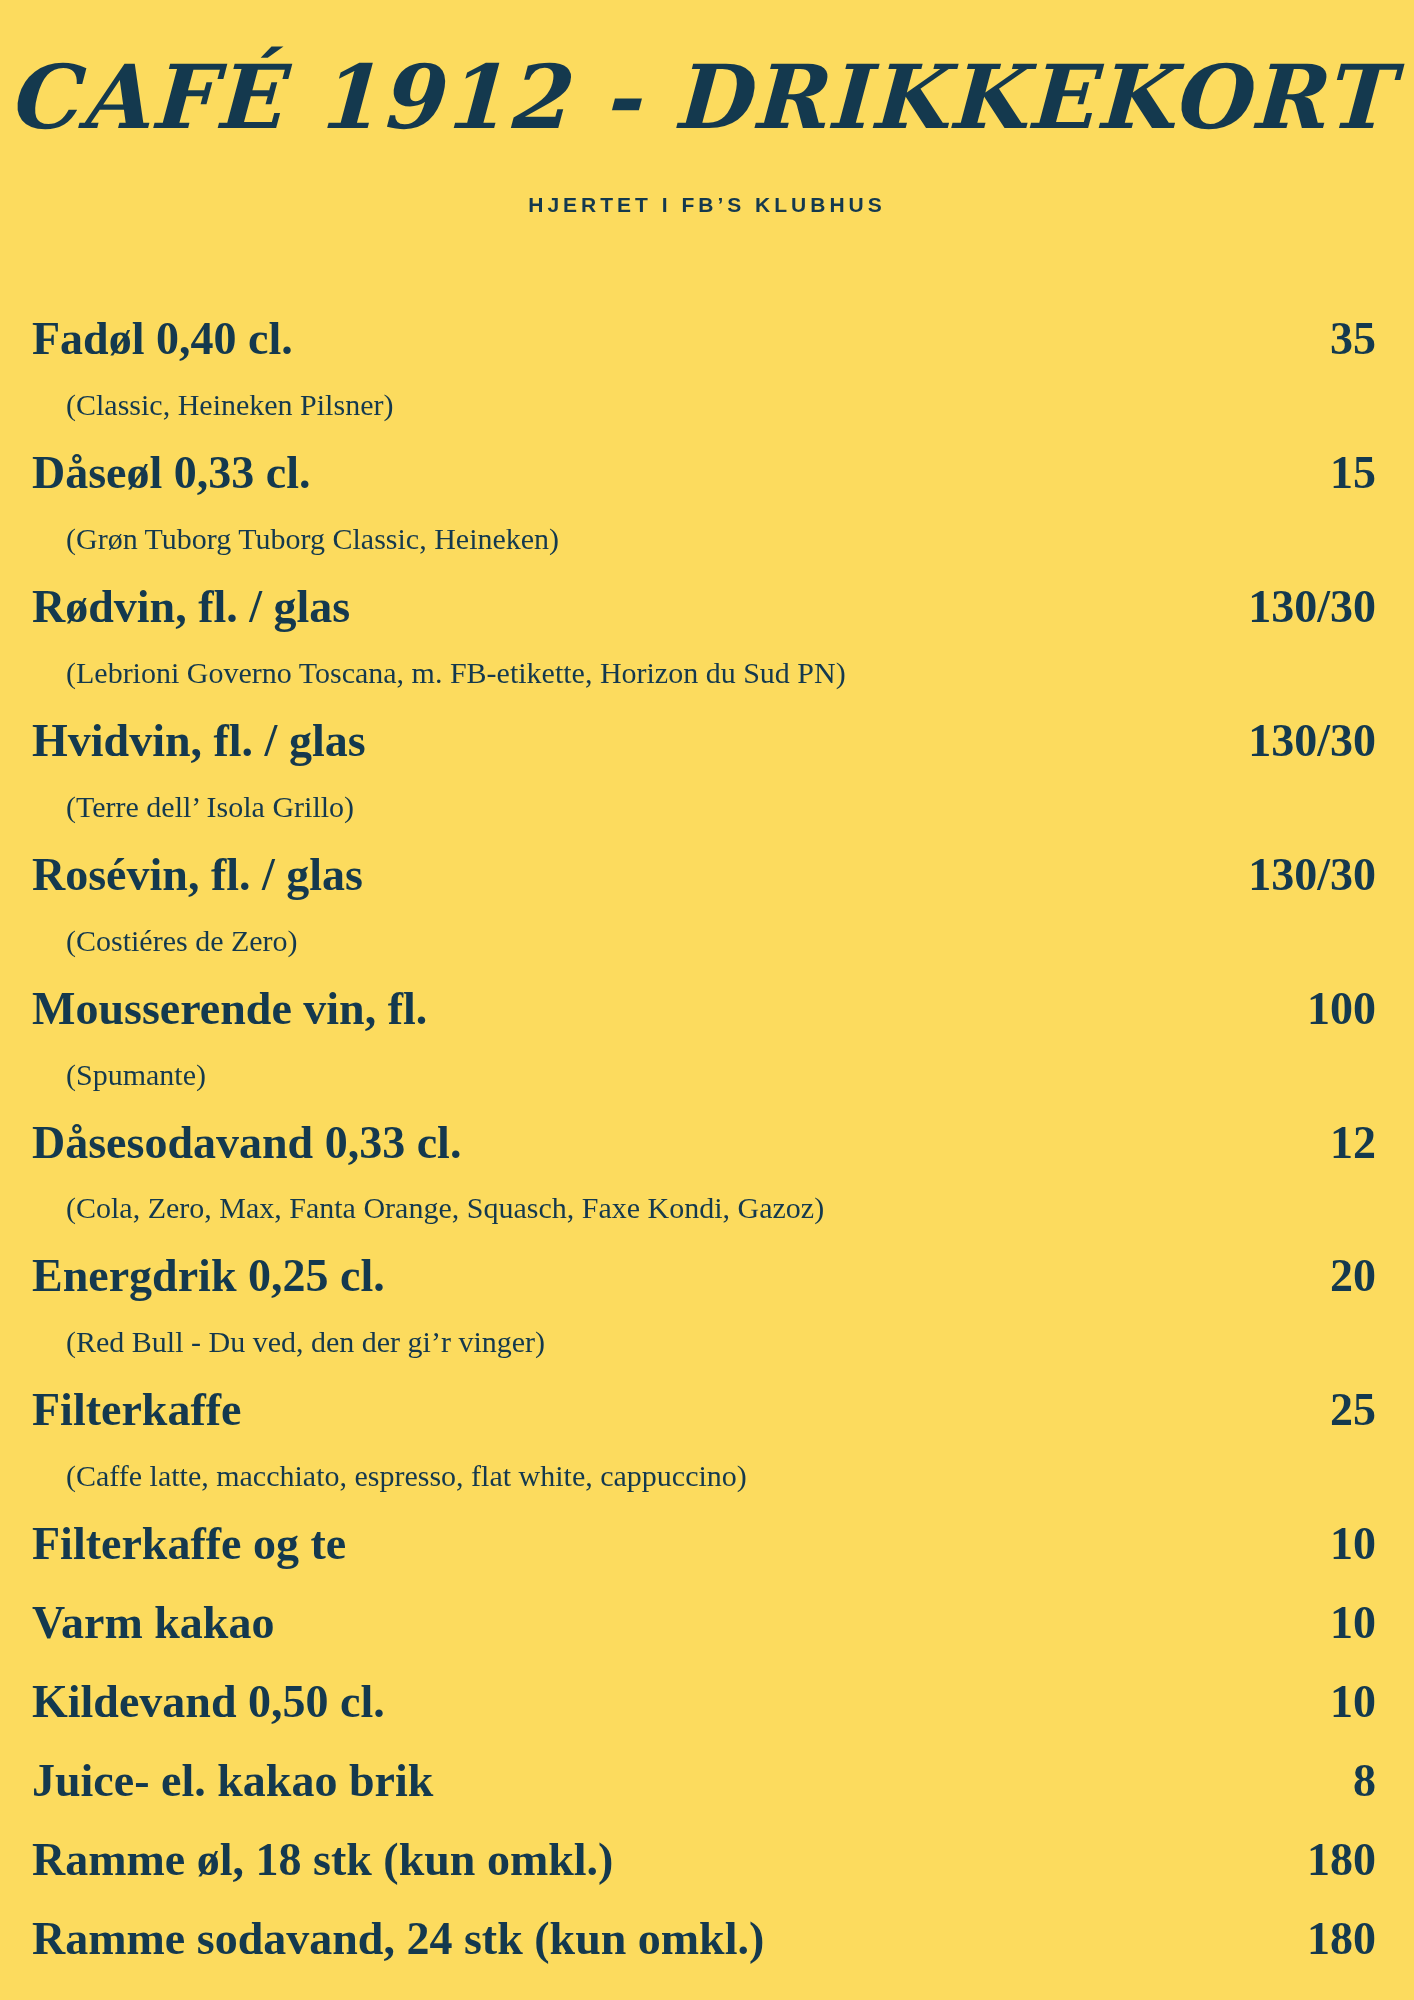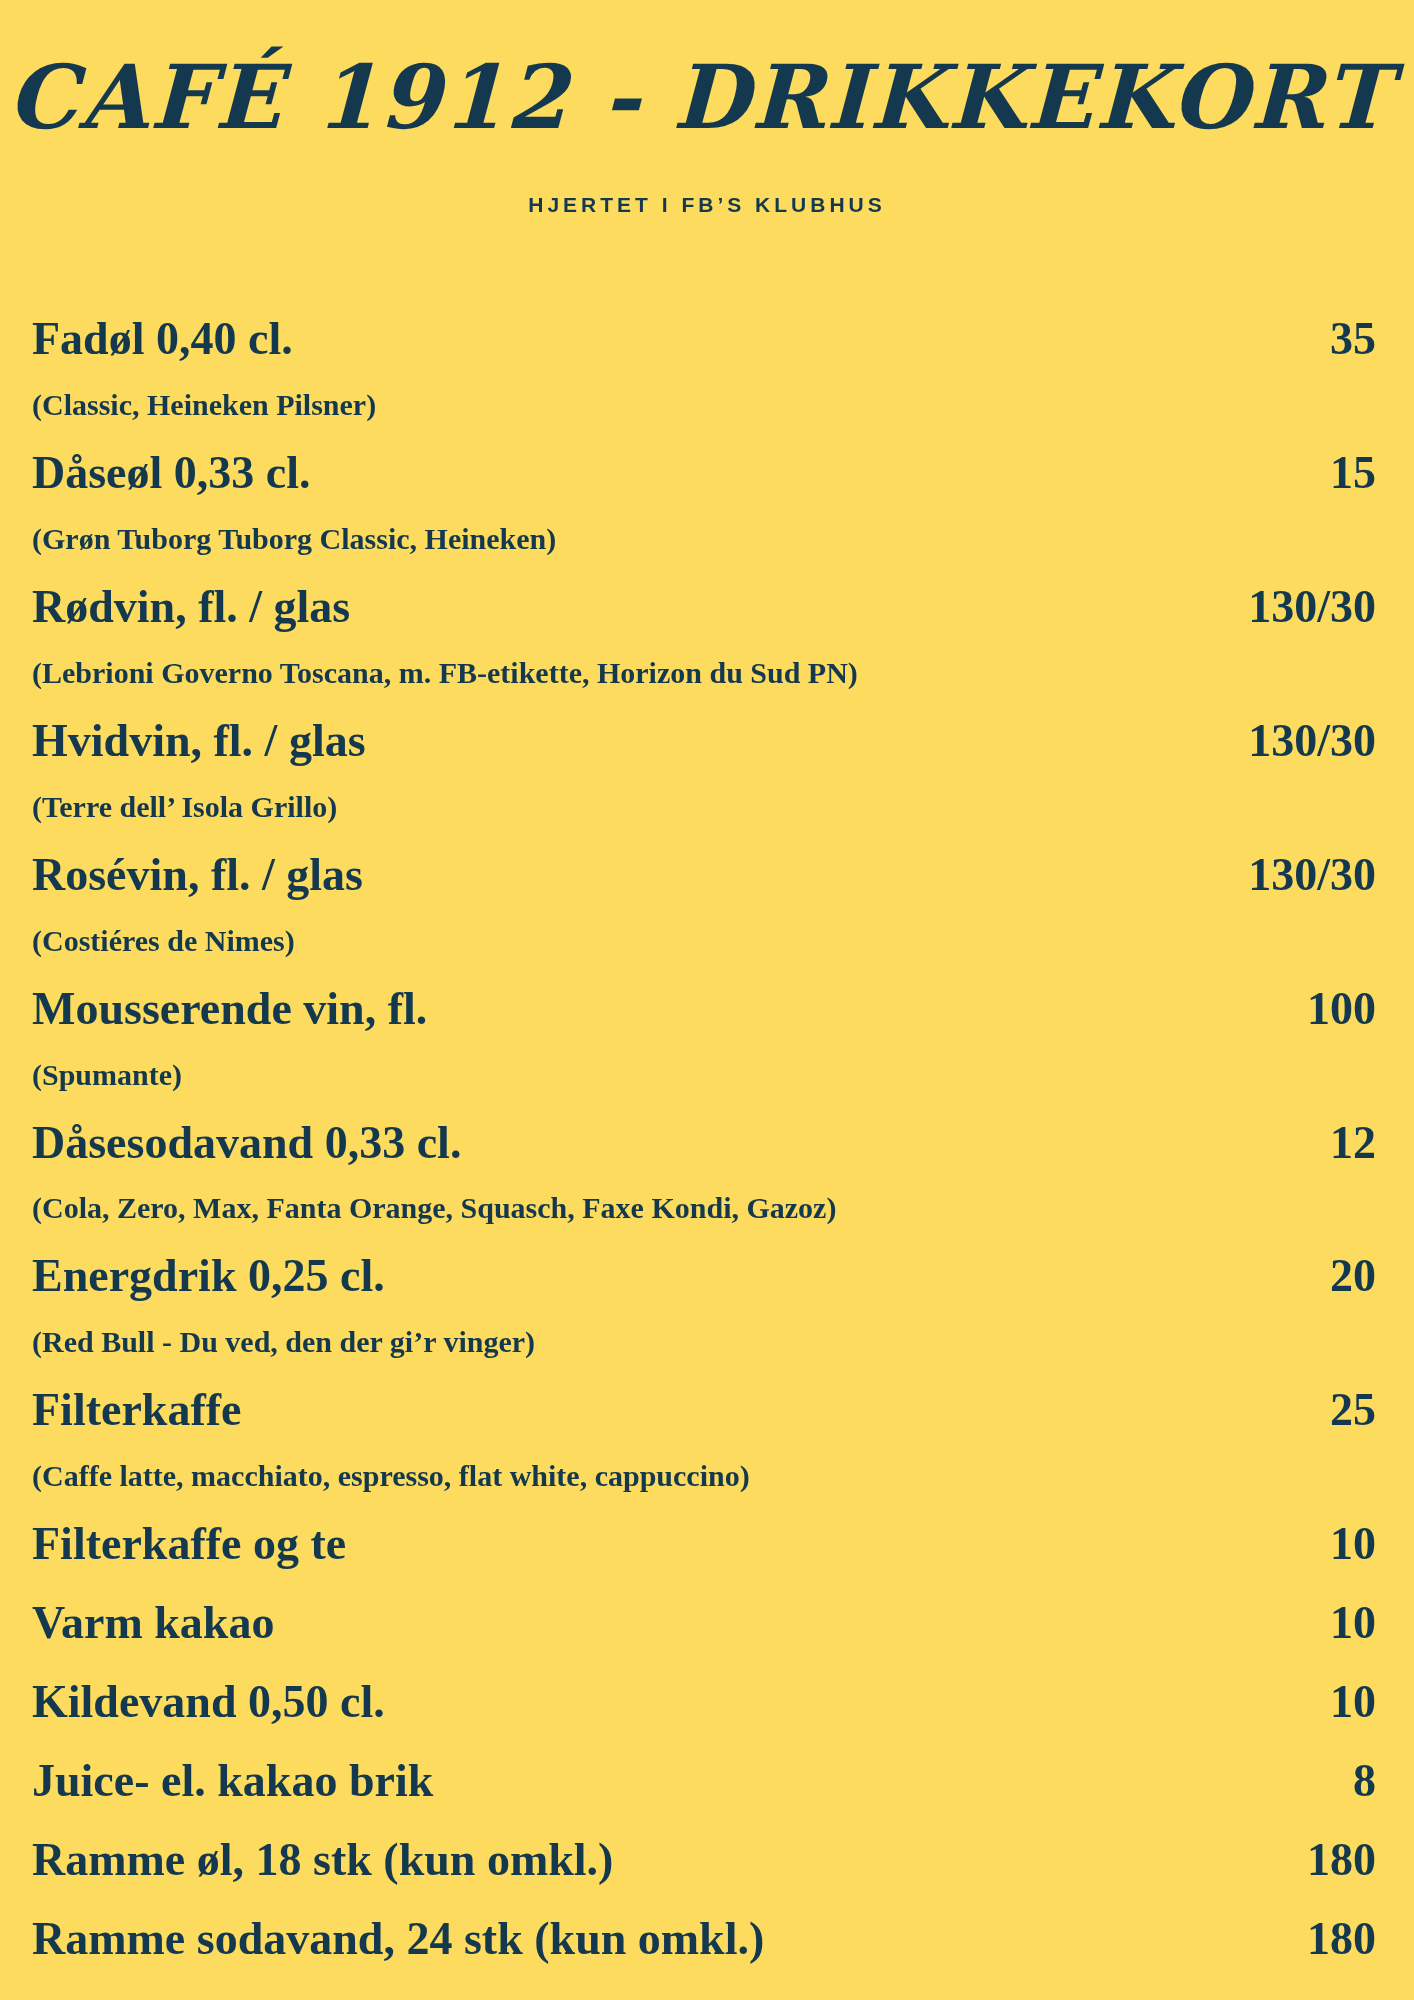--- a/index.html
+++ b/index.html
@@ -48,23 +48,24 @@
     justify-content: space-between;
     align-items: center;
     font-size: 46px;
     font-weight: 700;
     line-height: 1.15;
   }
   .item-name { text-align: left; }
   .item-price { text-align: right; padding-left: 20px; white-space: nowrap; }
   .item-desc {
     font-size: 30px;
-    font-weight: 700;
+    font-weight: 400;
     line-height: 1.1;
     margin-top: 22px;
+    margin-left: 34px;
   }
   .item-desc:empty { display: none; }
 </style>
 </head>
 <body>
 
 <div class="page">
 
   <div class="title">CAFÉ 1912 - DRIKKEKORT</div>
   <div class="subtitle">HJERTET I FB’S KLUBHUS</div>
@@ -101,21 +102,21 @@
         <span class="item-price">130/30</span>
       </div>
       <div class="item-desc">(Terre dell’ Isola Grillo)</div>
     </div>
 
     <div class="menu-row">
       <div class="row-main">
         <span class="item-name">Rosévin, fl. / glas</span>
         <span class="item-price">130/30</span>
       </div>
-      <div class="item-desc">(Costiéres de Nimes)</div>
+      <div class="item-desc">(Costiéres de Zero)</div>
     </div>
 
     <div class="menu-row">
       <div class="row-main">
         <span class="item-name">Mousserende vin, fl.</span>
         <span class="item-price">100</span>
       </div>
       <div class="item-desc">(Spumante)</div>
     </div>
 

